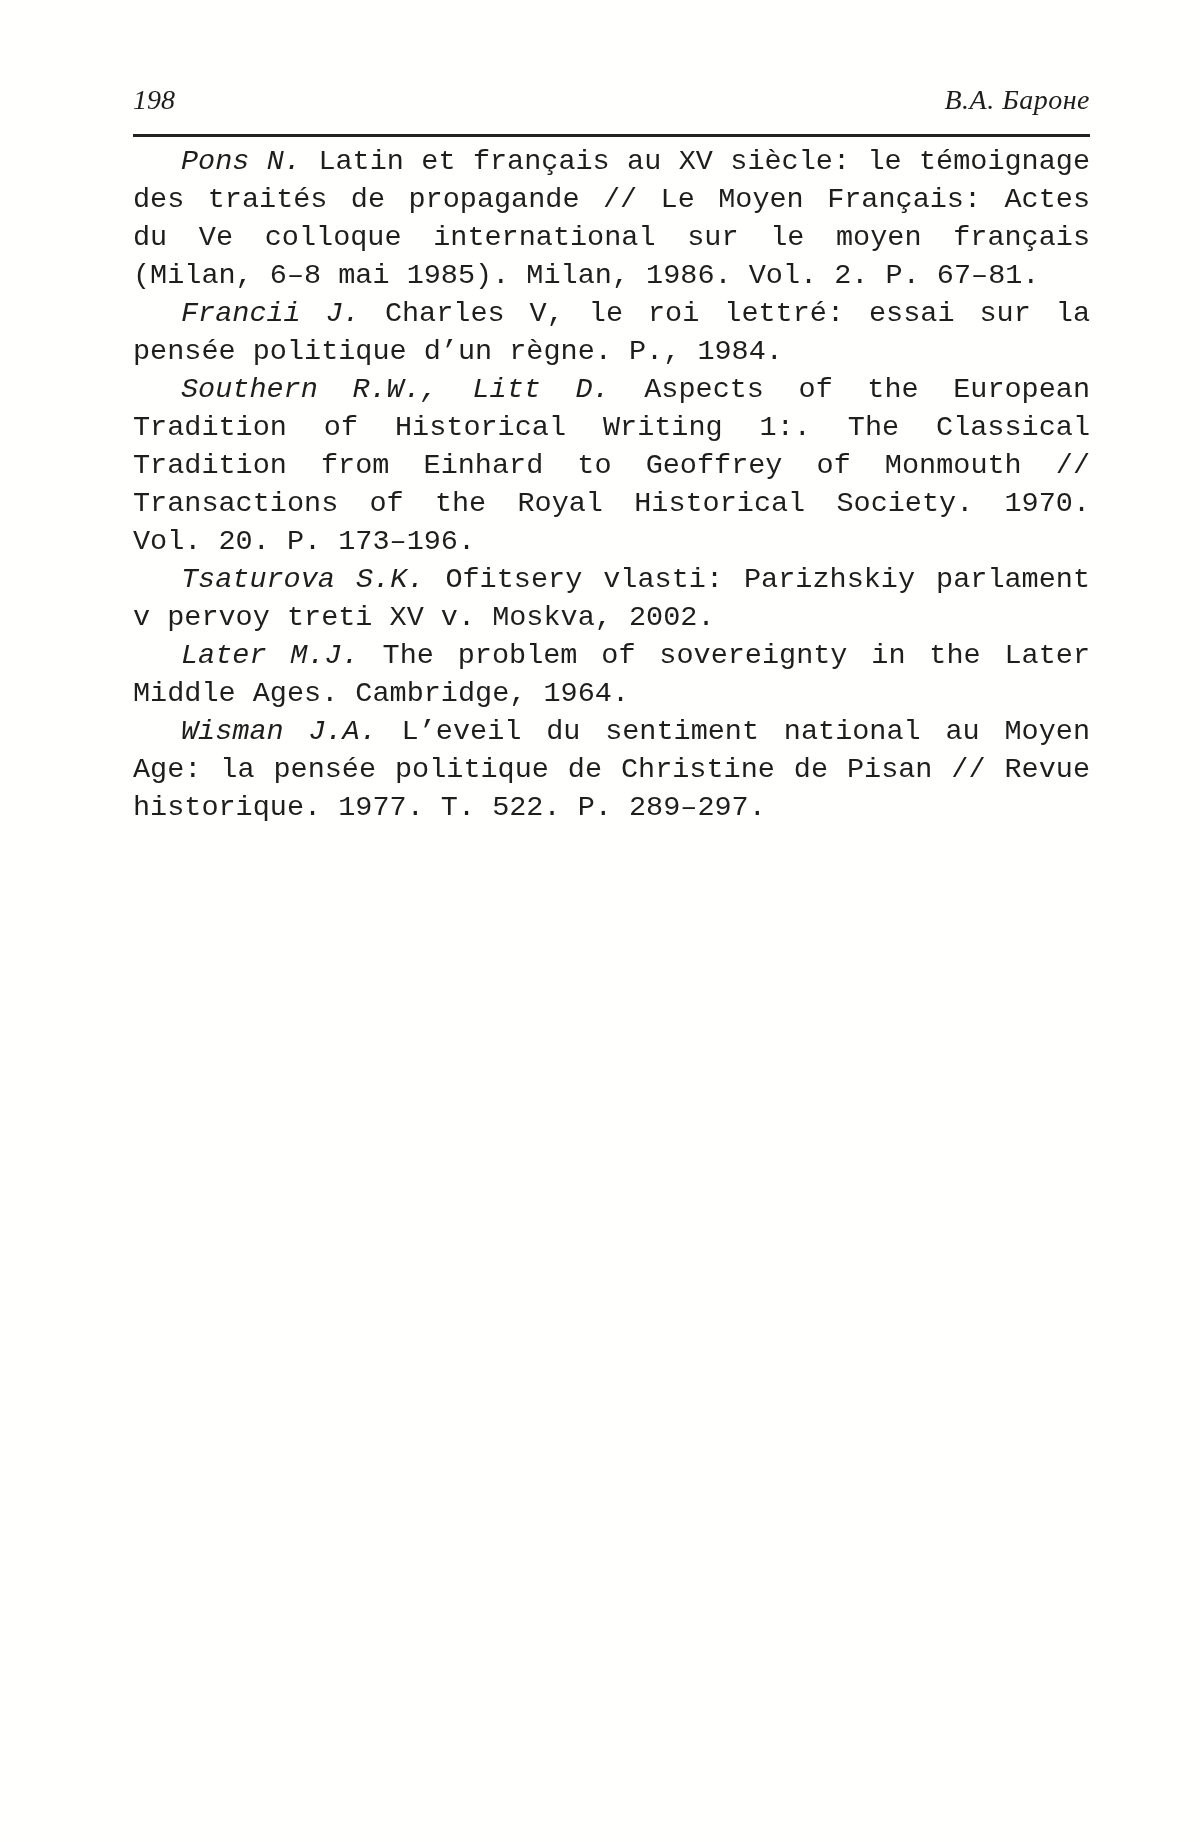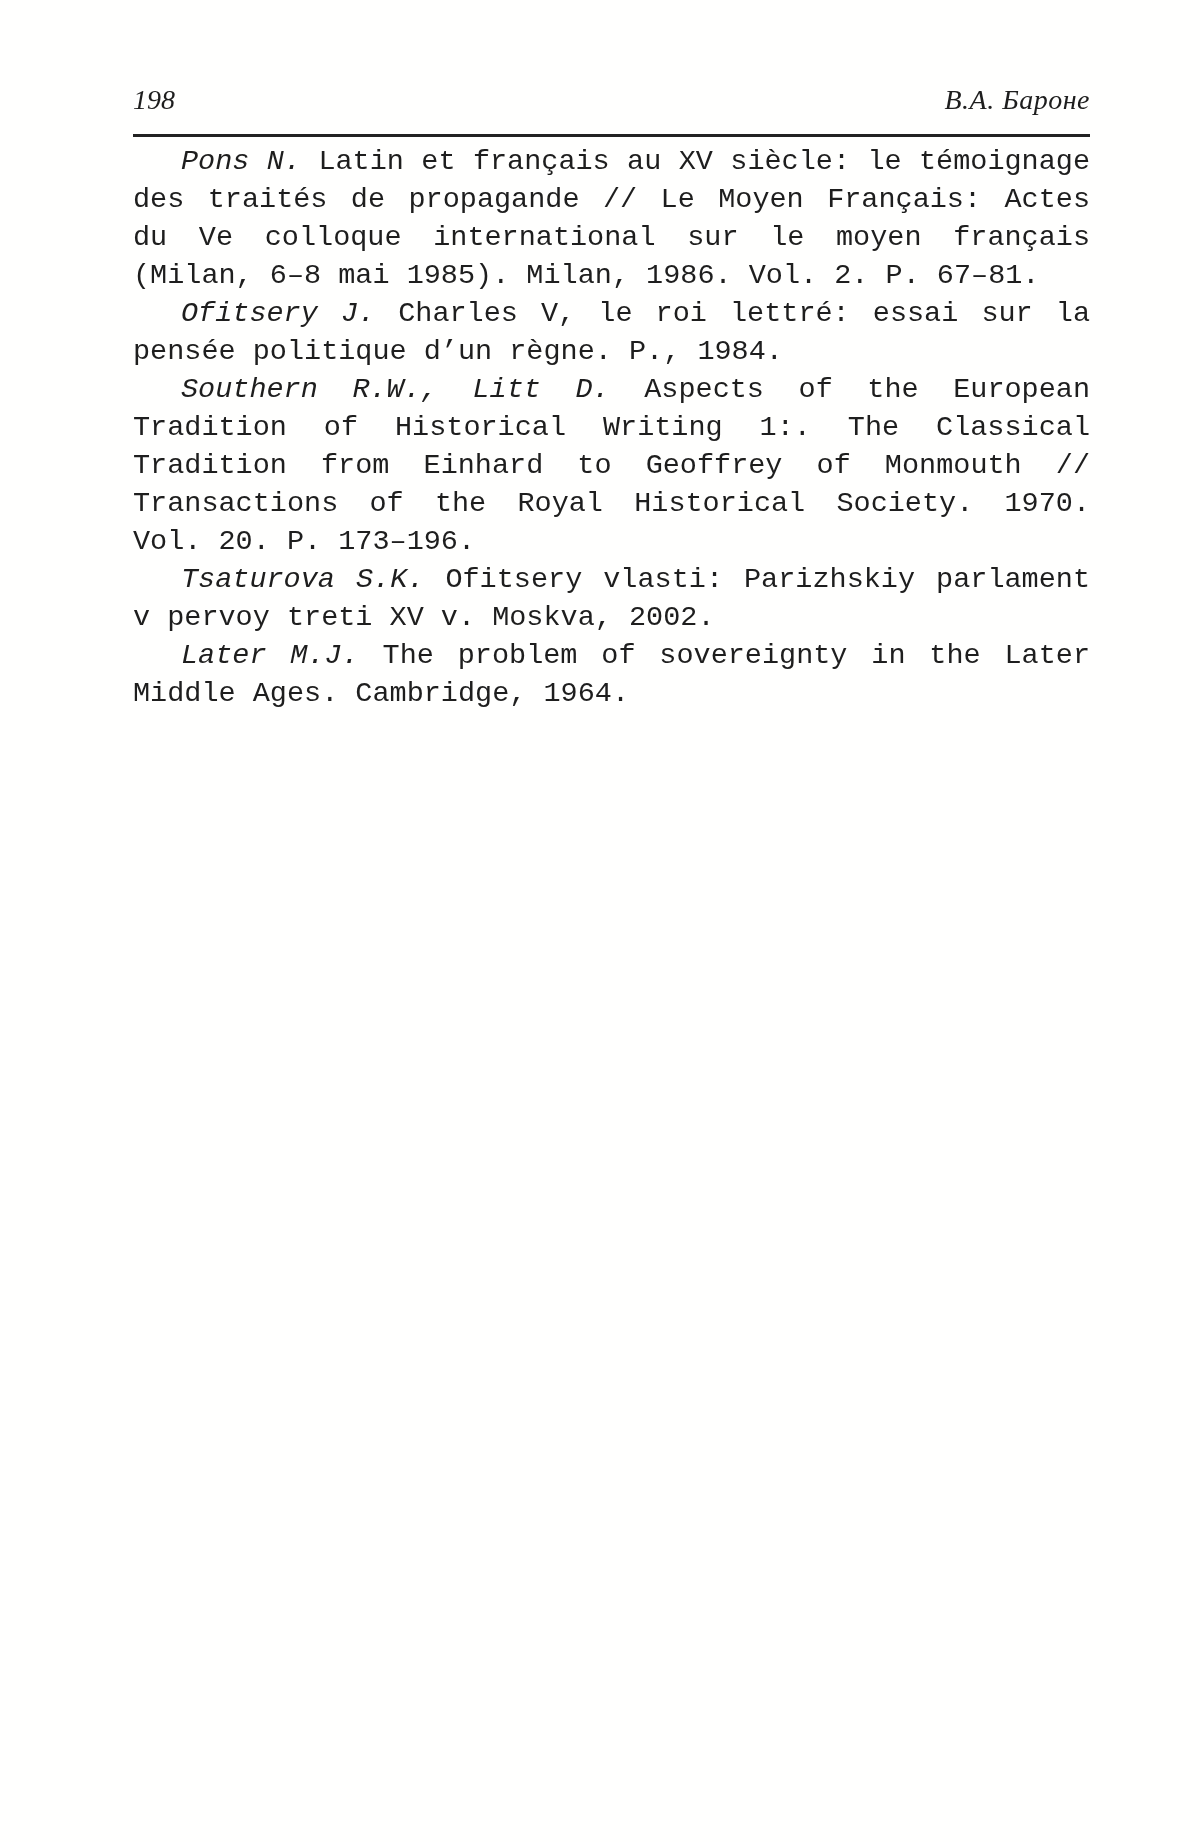--- a/index.html
+++ b/index.html
@@ -70,25 +70,26 @@
       <span class="page-number">198</span>
       <span class="running-title">В.А. Бароне</span>
     </div>
 
     <hr class="header-rule">
 
     <div class="bibliography">
 
       <p class="entry"><i>Pons N.</i><span> Latin et français au XV siècle: le témoignage des traités de propagande // Le Moyen Français: Actes du Ve colloque international sur le moyen français (Milan, 6–8 mai 1985). Milan, 1986. Vol. 2. P. 67–81.</span></p>
 
-      <p class="entry"><i>Ofitsery J.</i><span> Charles V, le roi lettré: essai sur la pensée politique d’un règne. P., 1984.</span></p>
+      <p class="entry"><i>Francii J.</i><span> Charles V, le roi lettré: essai sur la pensée politique d’un règne. P., 1984.</span></p>
 
       <p class="entry"><i>Southern R.W., Litt D.</i><span> Aspects of the European Tradition of Historical Writing 1:. The Classical Tradition from Einhard to Geoffrey of Monmouth // Transactions of the Royal Historical Society. 1970. Vol. 20. P. 173–196.</span></p>
 
       <p class="entry"><i>Tsaturova S.K.</i><span> Ofitsery vlasti: Parizhskiy parlament v pervoy treti XV v. Moskva, 2002.</span></p>
 
 
       <p class="entry"><i>Later M.J.</i><span> The problem of sovereignty in the Later Middle Ages. Cambridge, 1964.</span></p>
 
+      <p class="entry"><i>Wisman J.A.</i><span> L’eveil du sentiment national au Moyen Age: la pensée politique de Christine de Pisan // Revue historique. 1977. T. 522. P. 289–297.</span></p>
 
     </div>
   </div>
 </div>
 
 </body></html>

